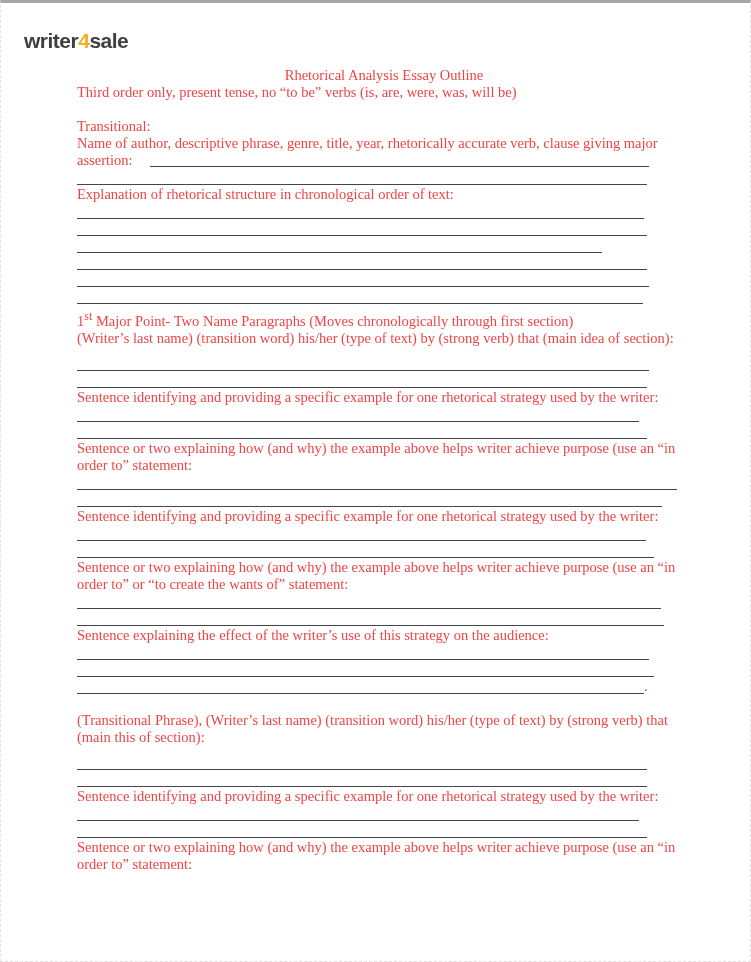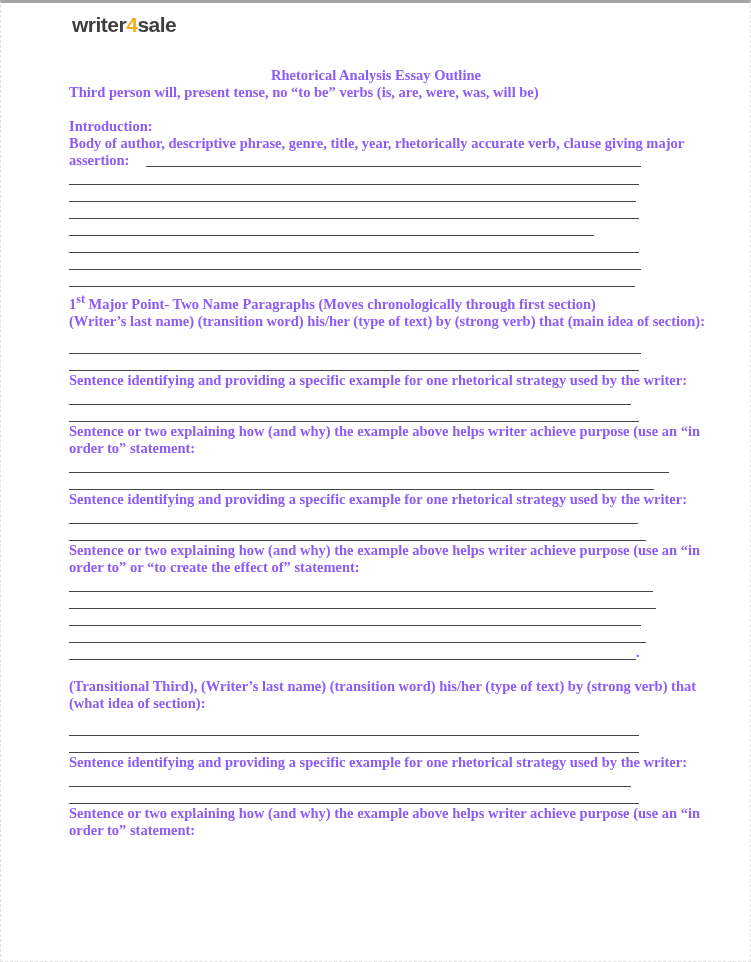--- a/index.html
+++ b/index.html
@@ -9,29 +9,29 @@
     box-sizing:border-box;
     background:#ffffff;
     border-top:3px solid #a6a6a6;
     border-left:1px dashed #e2e2e2;
     border-right:1px dashed #e2e2e2;
     border-bottom:1px dashed #e2e2e2;
     overflow:hidden;
     font-family:"Liberation Serif", serif;
   }
   .logo {
-    position:absolute; left:23px; top:10px;
+    position:absolute; left:23px; top:26px;
     font-family:"Liberation Sans", sans-serif;
     font-weight:bold; font-size:21px; letter-spacing:-0.5px;
-    color:#3f3f3f; cursor:pointer; user-select:none;margin-left:48px;
+    color:#3f3f3f; cursor:pointer; user-select:none;
   }
   .logo .accent { color:#f2b01e; }
   .doc {
-    position:absolute; left:68px; top:64px; width:662px;
-    font-size:14.5px; line-height:17px; color:#8b5cf6;font-weight:bold;
+    position:absolute; left:76px; top:64px; width:662px;
+    font-size:14.5px; line-height:17px; color:#ef4444;
   }
   .row { height:17px; white-space:nowrap; overflow:visible; }
   .row.title-row { width:614px; text-align:center; }
   .row.flex { display:flex; }
   .row .lbl { white-space:nowrap; }
   .fill {
     flex:1 1 auto;
     border-bottom:1px solid #454545;
     margin:0 0 2px 5px;
   }
@@ -52,29 +52,30 @@
 </style>
 </head>
 <body>
 
 <div class="page">
   <div class="logo">
     <span>writer</span><span class="accent">4</span><span>sale</span>
   </div>
   <div class="doc" id="doc-body">
       <div class="row title-row">Rhetorical Analysis Essay Outline</div>
-      <div class="row">Third person will, present tense, no “to be” verbs (is, are, were, was, will be)</div>
+      <div class="row">Third order only, present tense, no “to be” verbs (is, are, were, was, will be)</div>
       <div class="gap" style="height: 17px;"></div>
-      <div class="row">Introduction:</div>
-      <div class="row">Body of author, descriptive phrase, genre, title, year, rhetorically accurate verb, clause giving major</div>
+      <div class="row">Transitional:</div>
+      <div class="row">Name of author, descriptive phrase, genre, title, year, rhetorically accurate verb, clause giving major</div>
       <div class="row flex" style="width: 572px; gap: 12px;">
         <span class="lbl">assertion:</span>
         <span class="fill"></span>
       </div>
       <div class="blank-row"><span class="bline" style="width: 570px;"></span></div>
+      <div class="row">Explanation of rhetorical structure in chronological order of text:</div>
       <div class="blank-row"><span class="bline" style="width: 567px;"></span></div>
       <div class="blank-row"><span class="bline" style="width: 570px;"></span></div>
       <div class="blank-row"><span class="bline" style="width: 525px;"></span></div>
       <div class="blank-row"><span class="bline" style="width: 570px;"></span></div>
       <div class="blank-row"><span class="bline" style="width: 572px;"></span></div>
       <div class="blank-row"><span class="bline" style="width: 566px;"></span></div>
       <div class="gap" style="height: 8px;"></div>
       <div class="row"><span>1</span><sup class="st">st</sup><span> Major Point- Two Name Paragraphs (Moves chronologically through first section)</span></div>
       <div class="row">(Writer’s last name) (transition word) his/her (type of text) by (strong verb) that (main idea of section):</div>
       <div class="gap" style="height: 8px;"></div>
@@ -84,29 +85,30 @@
       <div class="blank-row"><span class="bline" style="width: 562px;"></span></div>
       <div class="blank-row"><span class="bline" style="width: 570px;"></span></div>
       <div class="row">Sentence or two explaining how (and why) the example above helps writer achieve purpose (use an “in</div>
       <div class="row">order to” statement:</div>
       <div class="blank-row"><span class="bline" style="width: 600px;"></span></div>
       <div class="blank-row"><span class="bline" style="width: 585px;"></span></div>
       <div class="row">Sentence identifying and providing a specific example for one rhetorical strategy used by the writer:</div>
       <div class="blank-row"><span class="bline" style="width: 569px;"></span></div>
       <div class="blank-row"><span class="bline" style="width: 577px;"></span></div>
       <div class="row">Sentence or two explaining how (and why) the example above helps writer achieve purpose (use an “in</div>
-      <div class="row">order to” or “to create the effect of” statement:</div>
+      <div class="row">order to” or “to create the wants of” statement:</div>
       <div class="blank-row"><span class="bline" style="width: 584px;"></span></div>
       <div class="blank-row"><span class="bline" style="width: 587px;"></span></div>
+      <div class="row">Sentence explaining the effect of the writer’s use of this strategy on the audience:</div>
       <div class="blank-row"><span class="bline" style="width: 572px;"></span></div>
       <div class="blank-row"><span class="bline" style="width: 577px;"></span></div>
       <div class="blank-row"><span class="bline" style="width: 567px;"></span><span class="suffix">.</span></div>
       <div class="gap" style="height: 17px;"></div>
-      <div class="row">(Transitional Third), (Writer’s last name) (transition word) his/her (type of text) by (strong verb) that</div>
-      <div class="row">(what idea of section):</div>
+      <div class="row">(Transitional Phrase), (Writer’s last name) (transition word) his/her (type of text) by (strong verb) that</div>
+      <div class="row">(main this of section):</div>
       <div class="gap" style="height: 8px;"></div>
       <div class="blank-row"><span class="bline" style="width: 570px;"></span></div>
       <div class="blank-row"><span class="bline" style="width: 570px;"></span></div>
       <div class="row">Sentence identifying and providing a specific example for one rhetorical strategy used by the writer:</div>
       <div class="blank-row"><span class="bline" style="width: 562px;"></span></div>
       <div class="blank-row"><span class="bline" style="width: 570px;"></span></div>
       <div class="row">Sentence or two explaining how (and why) the example above helps writer achieve purpose (use an “in</div>
       <div class="row">order to” statement:</div>
     </div>
 </div>

